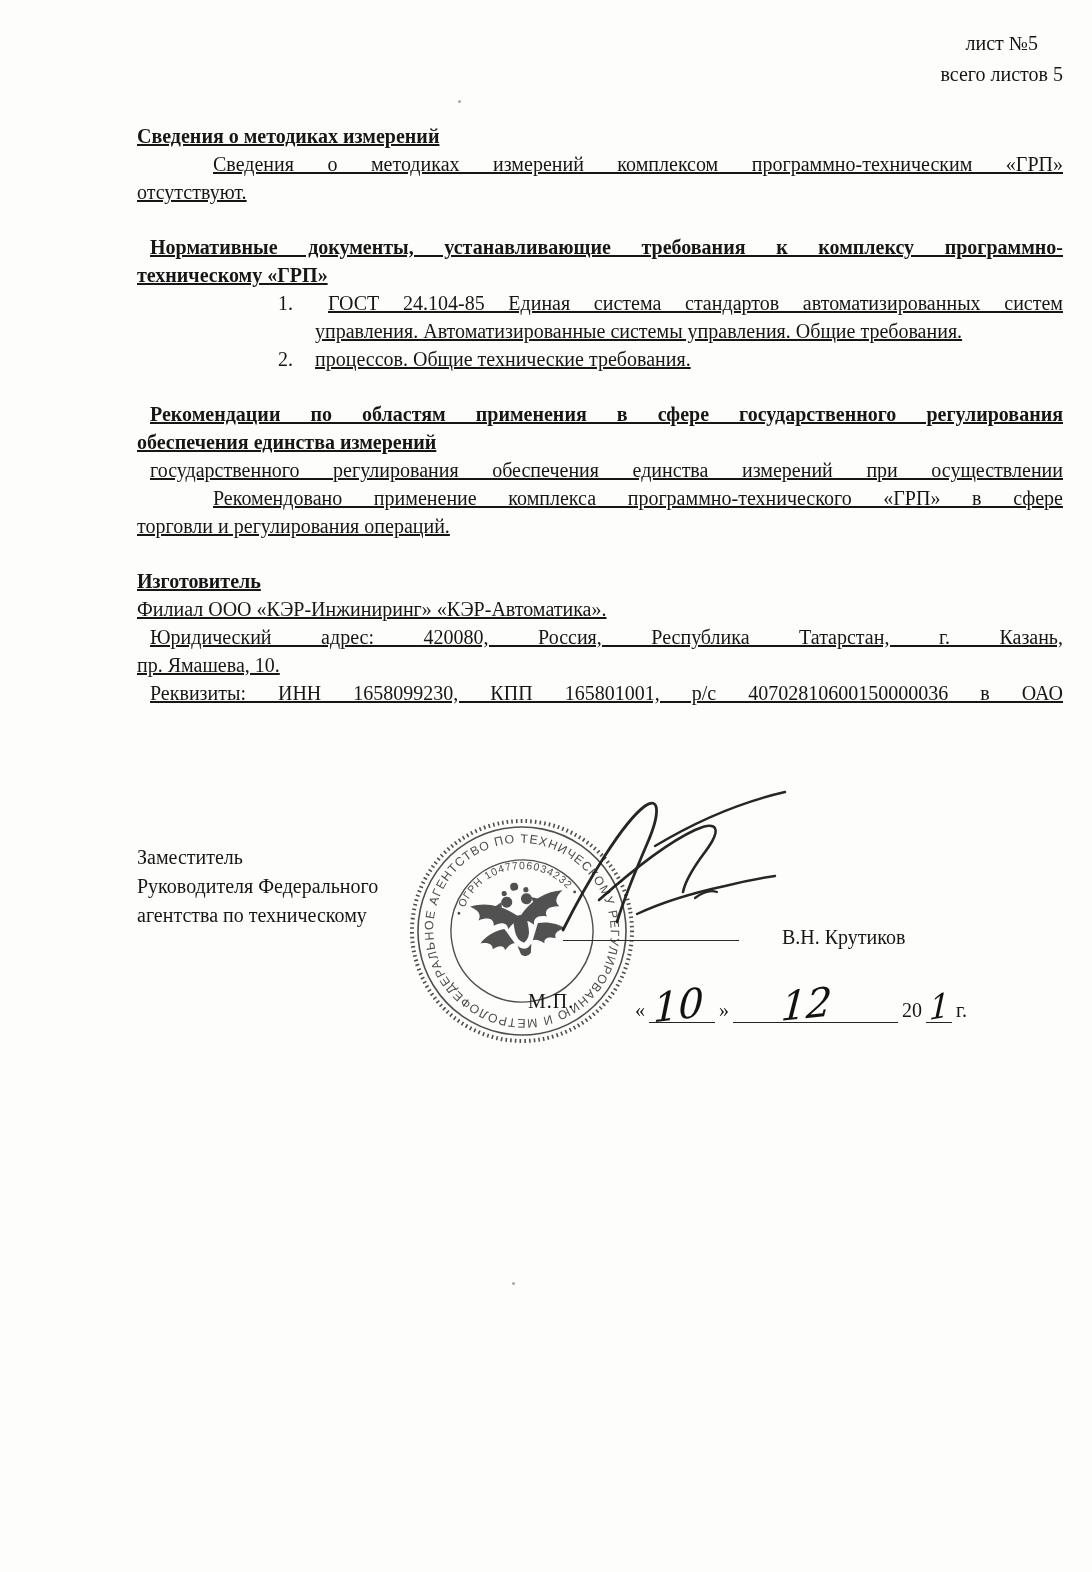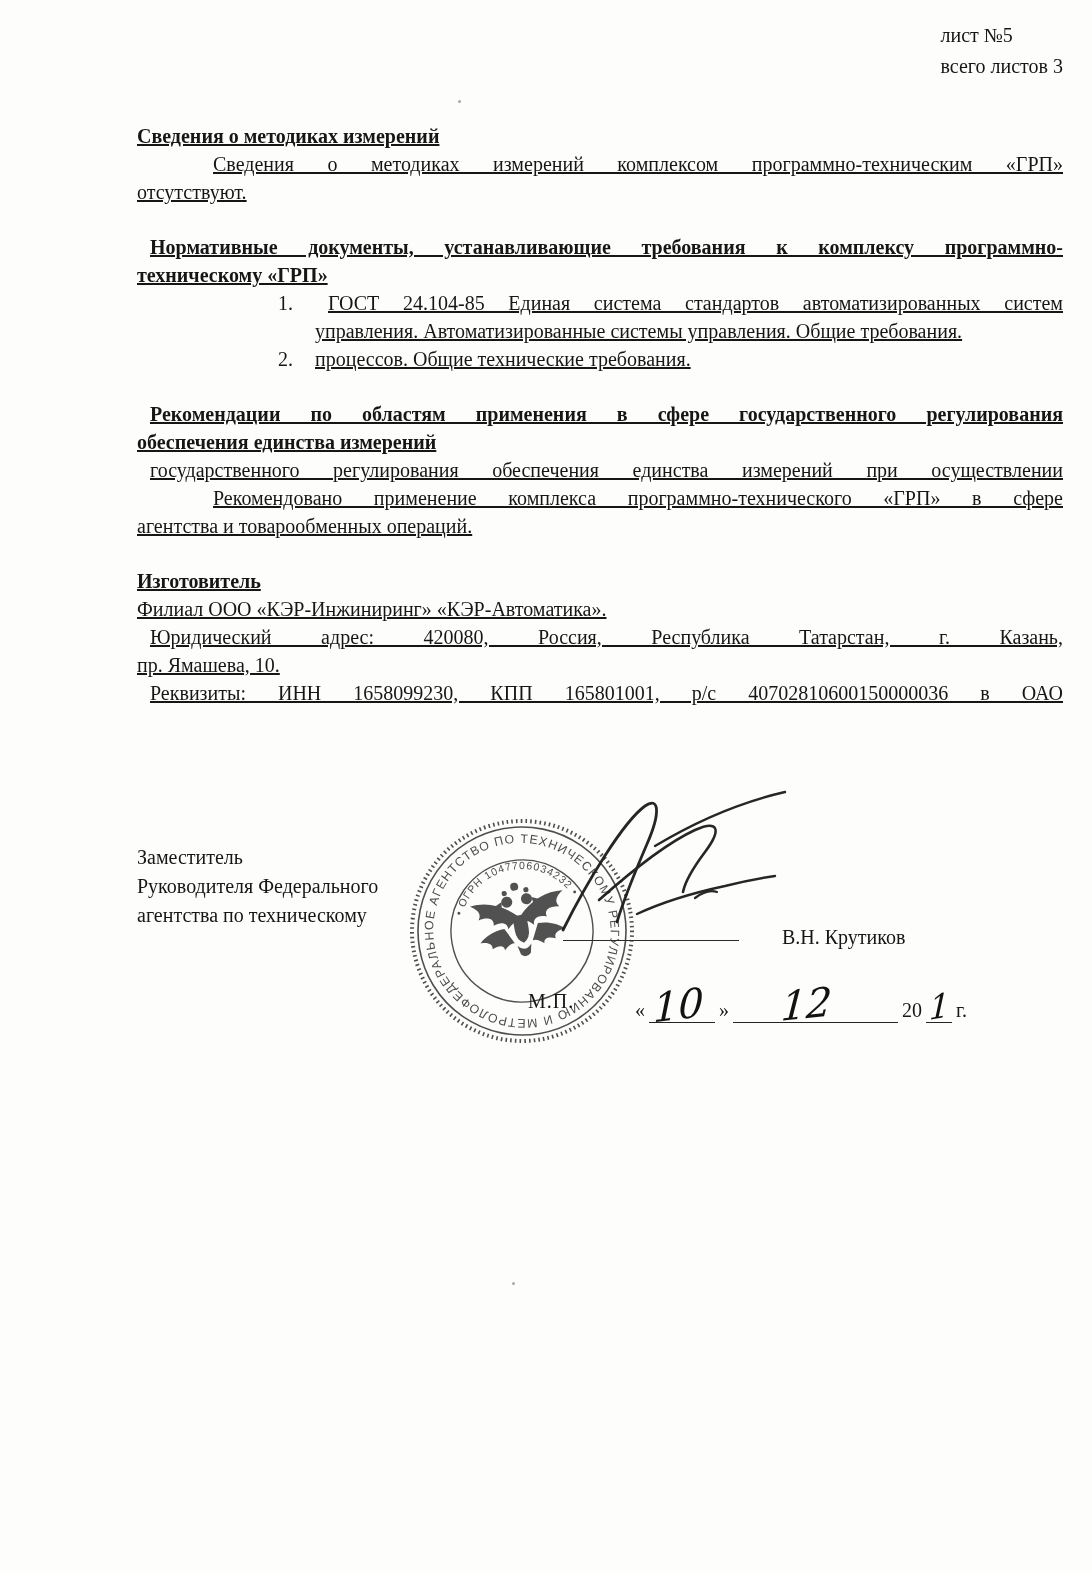--- a/index.html
+++ b/index.html
@@ -1,21 +1,21 @@
 <!DOCTYPE html>
 <html><head>
 <meta charset="utf-8">
 <style>
   html,body{margin:0;padding:0;}
   body{
     width:1092px;height:1572px;background:#fdfdfb;
     font-family:"Liberation Serif","DejaVu Serif",serif;color:#161616;
   }
   .page{position:relative;width:1092px;height:1572px;overflow:hidden;background:#fdfdfb;}
-  .header{position:absolute;top:20px;right:29px;text-align:left;font-size:20px;line-height:31px;}
+  .header{position:absolute;top:28px;right:29px;text-align:center;font-size:20px;line-height:31px;}
   .content{position:absolute;left:137px;top:122px;width:926px;font-size:20px;line-height:28px;}
   .section{margin-bottom:27px;}
   .tl{min-height:28px;text-decoration:underline;}
   .hl{font-weight:bold;}
   .jl{text-align:justify;text-align-last:justify;margin-left:13px;}
   .ll{text-align:left;}
   .ind{text-indent:63px;}
   .li-row{position:relative;padding-left:178px;}
   .li-num{position:absolute;left:141px;top:0;}
   .sign-area{position:absolute;left:137px;top:830px;width:926px;height:430px;font-size:20px;}
@@ -41,21 +41,21 @@
   .sig-stroke{fill:none;stroke:#1b1b1b;stroke-linecap:round;stroke-linejoin:round;}
   .speck{position:absolute;width:3px;height:3px;border-radius:50%;background:#a8a8a4;}
 </style>
 </head>
 <body>
 
 <div class="page">
 
   <div class="header">
     <div>лист №5</div>
-    <div>всего листов 3</div>
+    <div>всего листов 5</div>
   </div>
 
   <div class="speck" style="left:458px;top:100px;"></div>
   <div class="speck" style="left:512px;top:1282px;"></div>
 
   <div class="content">
 
     <div class="section">
       <div class="tl hl ll">Сведения о методиках измерений</div>
       <div class="tl jl ind">Сведения о методиках измерений комплексом программно-техническим «ГРП»</div>
@@ -74,21 +74,21 @@
         <span class="li-num">2.</span>
         <div class="tl ll">процессов. Общие технические требования.</div>
       </div>
     </div>
 
     <div class="section">
       <div class="tl hl jl">Рекомендации по областям применения в сфере государственного регулирования</div>
       <div class="tl hl ll">обеспечения единства измерений</div>
       <div class="tl jl">государственного регулирования обеспечения единства измерений при осуществлении</div>
       <div class="tl jl ind">Рекомендовано применение комплекса программно-технического «ГРП» в сфере</div>
-      <div class="tl ll">агентства и товарообменных операций.</div>
+      <div class="tl ll">торговли и регулирования операций.</div>
     </div>
 
     <div class="section">
       <div class="tl hl ll">Изготовитель</div>
       <div class="tl ll">Филиал ООО «КЭР-Инжиниринг» «КЭР-Автоматика».</div>
       <div class="tl jl">Юридический адрес: 420080, Россия, Республика Татарстан, г. Казань,</div>
       <div class="tl ll">пр. Ямашева, 10.</div>
       <div class="tl jl">Реквизиты: ИНН 1658099230, КПП 165801001, р/с 40702810600150000036 в ОАО</div>
     </div>
 

